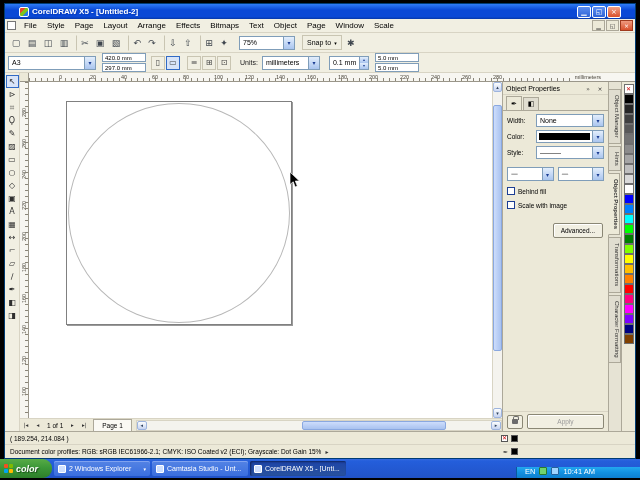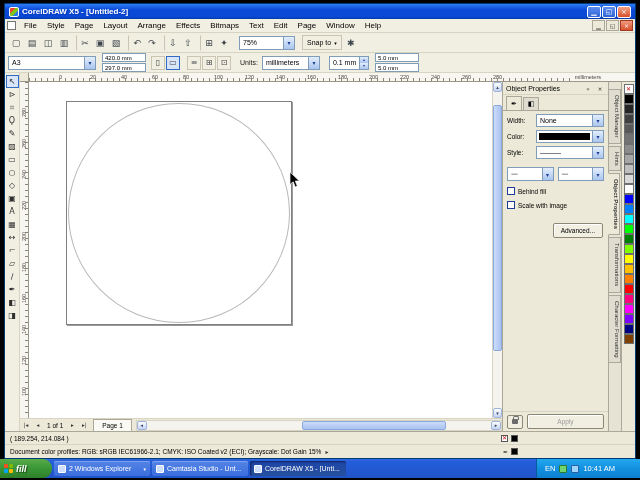--- a/index.html
+++ b/index.html
@@ -6,21 +6,21 @@
   html,body{width:640px;height:480px;}
   body{font-family:"Liberation Sans","DejaVu Sans",sans-serif;font-size:8px;color:#000;}
   .screen{position:relative;width:640px;height:480px;background:#000;overflow:hidden;}
   .icon{font-family:"DejaVu Sans",sans-serif;}
 
   
   .app{position:absolute;left:4px;top:3px;width:632px;height:456px;background:#ece9d8;
        border:1px solid #003c74;display:flex;flex-direction:column;}
 
   
-  .titlebar{height:15px;flex:none;display:flex;align-items:center;padding:0 4px;gap:3px;
+  .titlebar{height:15px;flex:none;display:flex;align-items:center;padding:0 14px;gap:3px;
     background:linear-gradient(180deg,#2f7cf6 0%,#0a49d6 40%,#0a49d6 85%,#0638a8 100%);color:#fff;}
   .app-icon{width:10px;height:10px;flex:none;border-radius:2px;
     background:linear-gradient(135deg,#e8452c 0 33%,#7fc31c 33% 66%,#2a7de1 66% 100%);border:1px solid #fff;}
   .titlebar .title{font-weight:bold;font-size:8px;white-space:nowrap;overflow:hidden;flex:1;
     text-shadow:1px 1px 1px #00228855;}
   .winbtns{display:flex;gap:1px;flex:none;}
   .wbtn{width:14px;height:12px;display:flex;align-items:center;justify-content:center;color:#fff;
     font-size:7px;border:1px solid #fff;border-radius:2px;
     background:linear-gradient(#5d8ef0,#2e63d6);}
   .wbtn.close{background:linear-gradient(#f1a086,#d9502c);}
@@ -174,22 +174,22 @@
   .flag .f3{left:0;bottom:0;background:#00a4ef;}
   .flag .f4{right:0;bottom:0;background:#ffb900;}
   .tasks{display:flex;align-items:center;gap:2px;padding:2px 2px;flex:1;min-width:0;}
   .task{width:96px;height:15px;display:flex;align-items:center;gap:3px;padding:0 4px;color:#fff;font-size:7px;
     background:linear-gradient(#5483e4,#3a6ede);border-radius:2px;box-shadow:inset 0 1px 0 #7fa2ef;white-space:nowrap;overflow:hidden;}
   .task.active{background:linear-gradient(#1d44a8,#28529e);box-shadow:inset 1px 1px 2px #10245c;}
   .task-icon{width:8px;height:8px;flex:none;background:#cfe0ff;border:1px solid #fff;border-radius:1px;}
   .task-label{flex:1;overflow:hidden;text-overflow:ellipsis;}
   .task-arrow{flex:none;font-size:5px;display:none;}
   .task.grouped .task-arrow{display:block;}
-  .tray{margin-left:auto;flex:none;width:104px;display:flex;align-items:center;gap:4px;padding:0 6px 0 8px;
-    background:linear-gradient(#23a8f0 0%,#1290e0 50%,#0d7fd0 100%);border-left:1px solid #0a5a9c;color:#fff;font-size:7.5px;}
+  .tray{margin-left:auto;flex:none;width:124px;display:flex;gap:4px;padding:0 6px 0 8px;
+    background:linear-gradient(#23a8f0 0%,#1290e0 50%,#0d7fd0 100%);border-left:1px solid #0a5a9c;color:#fff;font-size:7.5px;margin-top:8px;}
   .tray-icon{width:8px;height:8px;flex:none;border-radius:1px;}
   .tray-icon.green{background:#6fd36f;border:1px solid #2c7a2c;}
   .tray-icon.blue{background:#9fd4ff;border:1px solid #27629c;}
 
   .cursor{position:absolute;left:289px;top:171px;width:12px;height:18px;z-index:50;pointer-events:none;}
 </style>
 </head>
 <body>
 
 <div class="screen">
@@ -210,24 +210,24 @@
       <div class="menus">
 
       <span class="menu-item">File</span>
           <span class="menu-item">Style</span>
           <span class="menu-item">Page</span>
           <span class="menu-item">Layout</span>
           <span class="menu-item">Arrange</span>
           <span class="menu-item">Effects</span>
           <span class="menu-item">Bitmaps</span>
           <span class="menu-item">Text</span>
-          <span class="menu-item">Edit</span>
+          <span class="menu-item">Object</span>
           <span class="menu-item">Page</span>
           <span class="menu-item">Window</span>
-          <span class="menu-item">Help</span>
+          <span class="menu-item">Scale</span>
         </div>
       <div class="docbtns">
         <span class="dbtn icon">▁</span>
         <span class="dbtn icon">◱</span>
         <span class="dbtn close icon">×</span>
       </div>
     </div>
 
     <div class="toolbar">
       <div style="display:flex;align-items:center;">
@@ -517,21 +517,21 @@
   </div>
 
   <div class="taskbar">
     <div class="start">
       <span class="flag">
           <i class="f1"></i>
           <i class="f2"></i>
           <i class="f3"></i>
           <i class="f4"></i>
         </span>
-      <span>fill</span>
+      <span>color</span>
     </div>
     <div class="tasks">
 
         <span class="task grouped">
           <span class="task-icon"></span>
           <span class="task-label">2 Windows Explorer</span>
           <span class="task-arrow icon">▾</span>
         </span>
 
         <span class="task">

